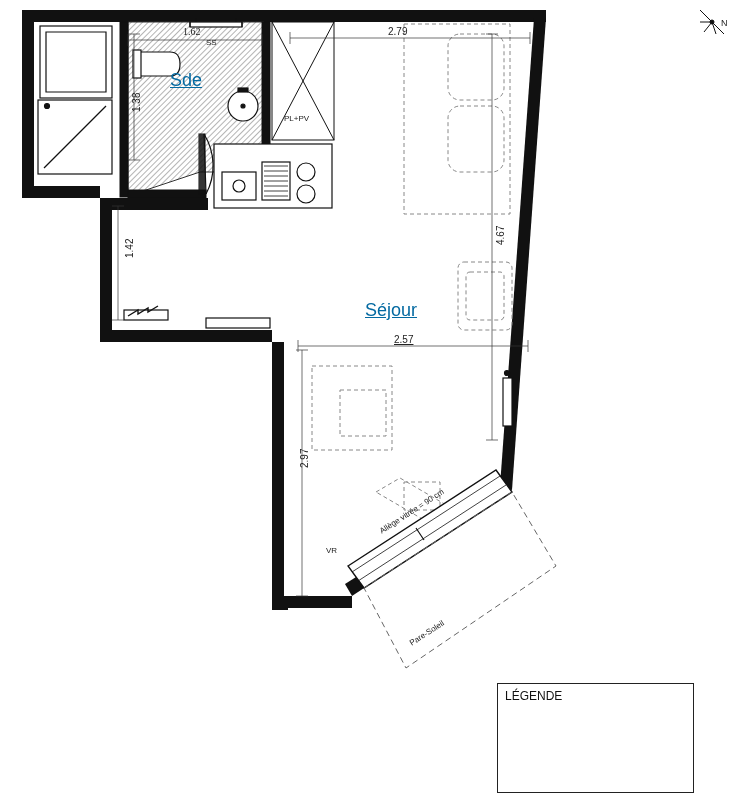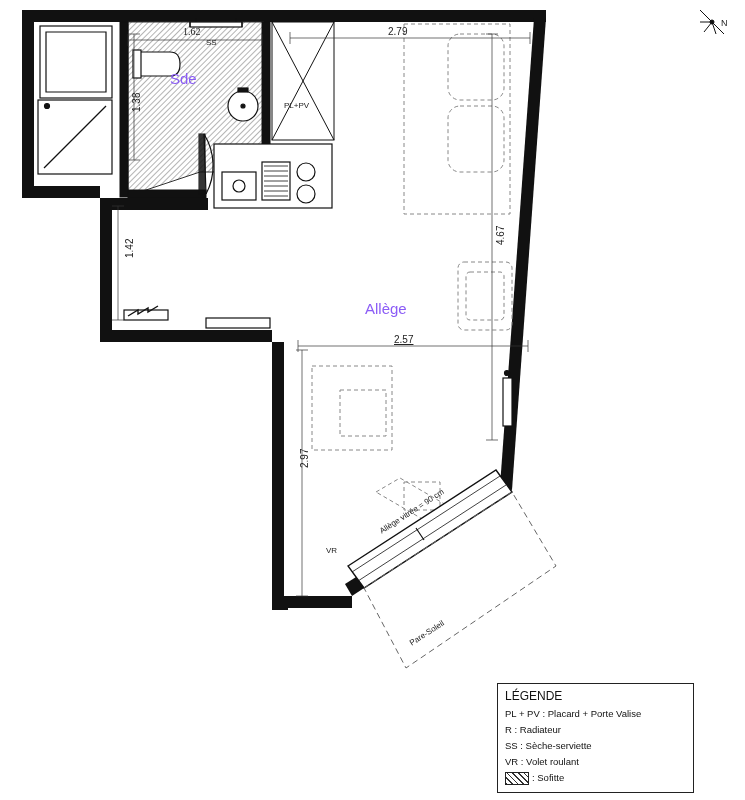--- a/index.html
+++ b/index.html
@@ -20,22 +20,23 @@
     width: 745px;
     height: 800px;
   }
   .lbl {
     position: absolute;
     font-family: "Liberation Sans", sans-serif;
     color: #1a1a1a;
     white-space: nowrap;
   }
   .room-label {
-    font-size: 15px;
-    color: #8b5cf6;
+    font-size: 18px;
+    color: #0369a1;
+    text-decoration: underline;
   }
   .dim {
     font-size: 10px;
     color: #222;
   }
   .tiny {
     font-size: 8px;
     color: #222;
   }
   .rot90 {
@@ -274,50 +275,32 @@
     <line x1="712" y1="22" x2="700" y2="10"></line>
     <line x1="712" y1="22" x2="700" y2="22"></line>
     <line x1="712" y1="22" x2="704" y2="32"></line>
     <line x1="712" y1="22" x2="716" y2="34"></line>
     <line x1="712" y1="22" x2="724" y2="34"></line>
     <circle cx="712" cy="22" r="2" fill="#111111"></circle>
   </g>
 </svg>
 
 <div class="lbl room-label" style="left:170px; top:70px;">Sde</div>
-<div class="lbl room-label" style="left:365px; top:300px;">Allège</div>
+<div class="lbl room-label" style="left:365px; top:300px;">Séjour</div>
 
 <div class="lbl dim" style="left:183px; top:26px;font-family:Liberation Serif, serif;">1.62</div>
 <div class="lbl dim" style="left:388px; top:26px;">2.79</div>
 <div class="lbl dim rot90" style="left:131px; top:112px;">1.38</div>
 <div class="lbl dim rot90" style="left:124px; top:258px;">1.42</div>
 <div class="lbl dim rot90" style="left:495px; top:245px;">4.67</div>
 <div class="lbl dim" style="left:394px; top:334px;text-decoration:underline;">2.57</div>
 <div class="lbl dim rot90" style="left:299px; top:468px;">2.97</div>
 
 <div class="lbl tiny" style="left:206px; top:22px;margin-top:16px;">SS</div>
-<div class="lbl tiny" style="left:284px; top:101px;">PL+PV</div>
+<div class="lbl tiny" style="left:284px; top:114px;">PL+PV</div>
 <div class="lbl tiny" style="left:326px; top:546px;">VR</div>
 <div class="lbl tiny" style="left:378px; top:528px; transform: rotate(-33deg); transform-origin: left top;">Allège vitrée = 90 cm</div>
 <div class="lbl tiny" style="left:408px; top:640px; transform: rotate(-33deg); transform-origin: left top;">Pare-Soleil</div>
 <div class="lbl tiny" style="left:721px; top:18px; font-size:9px;">N</div>
 
 <div class="legend-box">
   <div class="legend-title">LÉGENDE</div>
-  <ul class="legend-list">
-    <li>
-        <span>PL + PV : Placard + Porte Valise</span>
-      </li>
-    <li>
-        <span>R : Radiateur</span>
-      </li>
-    <li>
-        <span>SS : Sèche-serviette</span>
-      </li>
-    <li>
-        <span>VR : Volet roulant</span>
-      </li>
-    <li>
-        <span class="hatch-swatch"></span>
-        <span>: Sofitte</span>
-      </li>
-  </ul>
 </div>
 
 </body></html>

